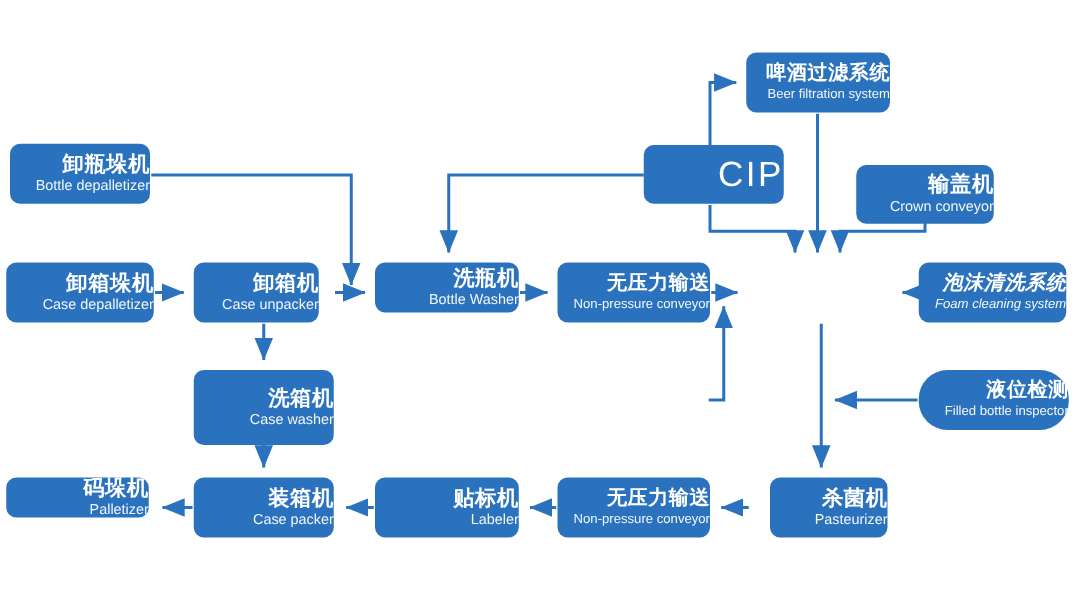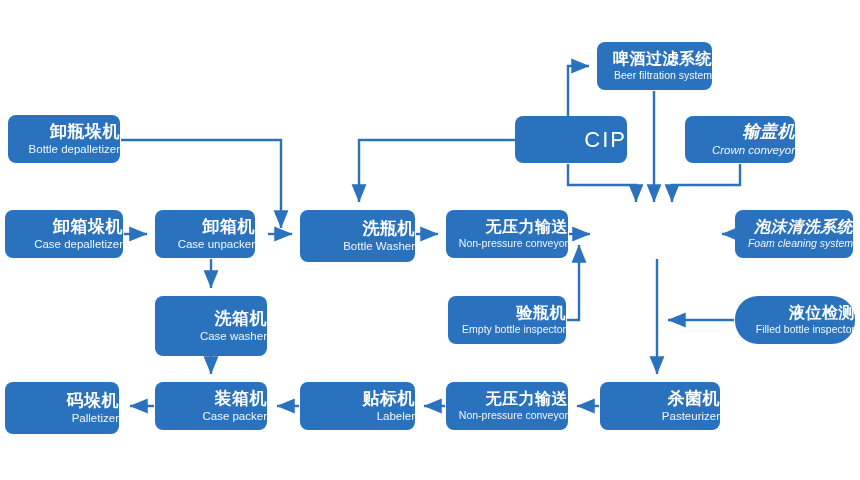--- a/index.html
+++ b/index.html
@@ -3,21 +3,21 @@
 <meta charset="utf-8">
 <style>
   html,body{margin:0;padding:0;background:#ffffff;}
   body{font-family:"Liberation Sans","DejaVu Sans",sans-serif;}
   #stage{position:relative;width:860px;height:480px;background:#ffffff;overflow:hidden;}
   .node{position:absolute;box-sizing:border-box;background:#2a72bd;border-radius:8px;
         display:flex;flex-direction:column;align-items:flex-end;justify-content:center;
         color:#ffffff;text-align:center;line-height:1.05;}
   .node .cn{font-size:17px;font-weight:bold;letter-spacing:.5px;white-space:nowrap;}
   .node .en{font-size:11.5px;font-weight:normal;margin-top:3px;white-space:nowrap;color:#f2f7fc;padding-left:17px;}
-  .node.cip .cn{font-size:22px;font-weight:normal;letter-spacing:2px;}
+  .node.cip .cn{font-size:28px;font-weight:normal;letter-spacing:2px;}
   .node.small .cn{font-size:16px;}
   .node.small .en{font-size:10.5px;}
   svg.wires{position:absolute;left:0;top:0;width:860px;height:480px;pointer-events:none;}
   .ln{stroke:#2a72bd;stroke-width:2.4;fill:none;}
 </style>
 </head>
 <body>
 
 <div id="stage">
 
@@ -82,78 +82,74 @@
   <div class="node" style="left:155px;top:210px;width:100px;height:48px;">
     <span class="cn">卸箱机</span>
     <span class="en">Case unpacker</span>
   </div>
 
   <div class="node" style="left:155px;top:296px;width:112px;height:60px;">
     <span class="cn">洗箱机</span>
     <span class="en">Case washer</span>
   </div>
 
-  <div class="node" style="left:300px;top:210px;width:115px;height:52px;">
+  <div class="node" style="left:300px;top:210px;width:115px;height:40px;">
     <span class="cn">洗瓶机</span>
     <span class="en">Bottle Washer</span>
   </div>
 
   <div class="node small" style="left:446px;top:210px;width:122px;height:48px;">
     <span class="cn">无压力输送</span>
     <span class="en">Non-pressure conveyor</span>
   </div>
 
 
   <div class="node small" style="left:735px;top:210px;width:118px;height:48px;font-style:italic;">
     <span class="cn">泡沫清洗系统</span>
     <span class="en">Foam cleaning system</span>
   </div>
 
-  <div class="node small" style="left:448px;top:296px;width:118px;height:48px;">
-    <span class="cn">验瓶机</span>
-    <span class="en">Empty bottle inspector</span>
-  </div>
 
   <div class="node small" style="left:735px;top:296px;width:120px;height:48px;border-radius:23px;">
     <span class="cn">液位检测</span>
     <span class="en">Filled bottle inspector</span>
   </div>
 
-  <div class="node" style="left:5px;top:382px;width:114px;height:52px;">
+  <div class="node" style="left:5px;top:382px;width:114px;height:32px;">
     <span class="cn">码垛机</span>
     <span class="en">Palletizer</span>
   </div>
 
   <div class="node" style="left:155px;top:382px;width:112px;height:48px;">
     <span class="cn">装箱机</span>
     <span class="en">Case packer</span>
   </div>
 
   <div class="node" style="left:300px;top:382px;width:115px;height:48px;">
     <span class="cn">贴标机</span>
     <span class="en">Labeler</span>
   </div>
 
   <div class="node small" style="left:446px;top:382px;width:122px;height:48px;">
     <span class="cn">无压力输送</span>
     <span class="en">Non-pressure conveyor</span>
   </div>
 
-  <div class="node" style="left:600px;top:382px;width:120px;height:48px;">
+  <div class="node" style="left:616px;top:382px;width:94px;height:48px;">
     <span class="cn">杀菌机</span>
     <span class="en">Pasteurizer</span>
   </div>
 
   <div class="node cip" style="left:515px;top:116px;width:112px;height:47px;">
     <span class="cn">CIP</span>
   </div>
 
   <div class="node small" style="left:597px;top:42px;width:115px;height:48px;">
     <span class="cn">啤酒过滤系统</span>
     <span class="en">Beer filtration system</span>
   </div>
 
-  <div class="node" style="left:685px;top:116px;width:110px;height:47px;font-style:italic;">
+  <div class="node" style="left:685px;top:132px;width:110px;height:47px;">
     <span class="cn">输盖机</span>
     <span class="en">Crown conveyor</span>
   </div>
 
 </div>
 
 </body></html>

